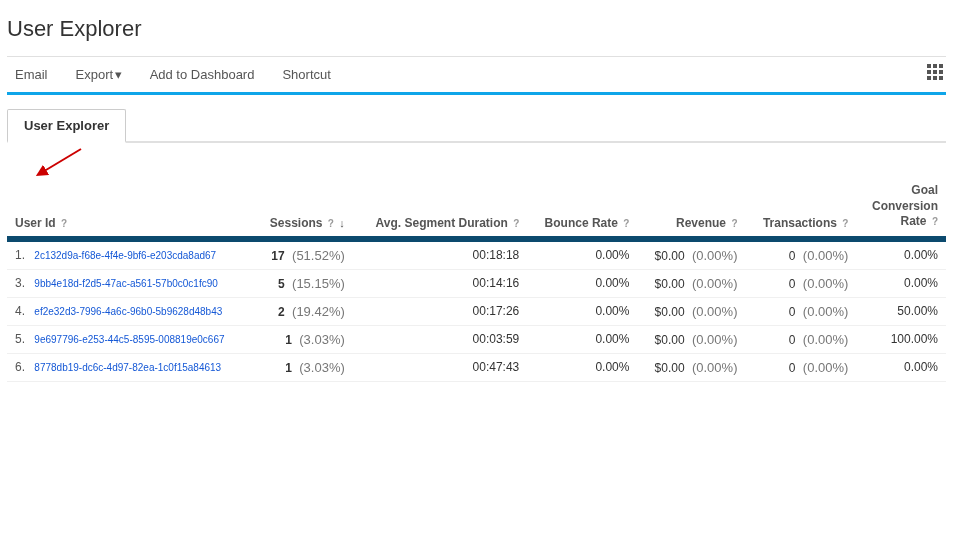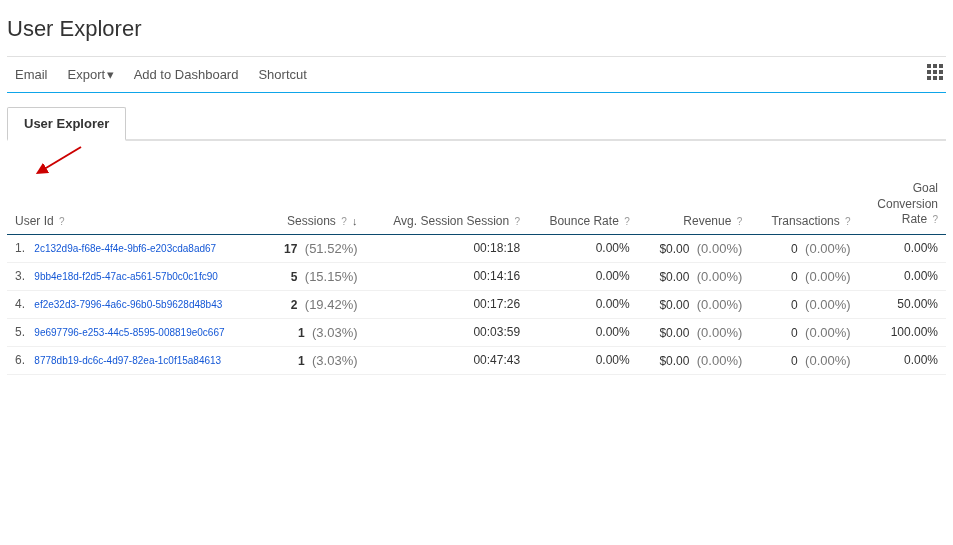--- a/index.html
+++ b/index.html
@@ -2,21 +2,21 @@
 <html><head>
   <meta charset="utf-8">
   <style>
     * { box-sizing: border-box; margin: 0; padding: 0; }
     body { font-family: Arial, sans-serif; font-size: 13px; color: #333; background: #fff; }
 
     .page { padding: 16px 7px; }
 
     h1 { font-size: 22px; font-weight: normal; color: #333; margin-bottom: 14px; }
 
-    .toolbar { display: flex; align-items: center; gap: 4px; border-top: 1px solid #e0e0e0; border-bottom: 1px solid #0ea5e9; padding: 6px 0; margin-bottom: 12px; }
+    .toolbar { display: flex; align-items: center; gap: 12px; border-top: 1px solid #e0e0e0; border-bottom: 3px solid #0ea5e9; padding: 6px 0; margin-bottom: 12px; }
     .toolbar-btn { background: none; border: none; color: #555; font-size: 13px; cursor: pointer; padding: 4px 8px; }
     .export-btn { display: flex; align-items: center; gap: 2px; }
     .grid-icon { margin-left: auto; cursor: pointer; color: #555; }
     .grid-icon svg { width: 20px; height: 20px; }
 
     .segments-area { border: 1px solid #ddd; border-radius: 2px; padding: 12px; margin-bottom: 12px; max-width: 480px; }
     .segment-item { display: flex; align-items: center; gap: 10px; padding: 8px 0; border-bottom: 1px dashed #ddd; }
     .segment-circle { width: 30px; height: 30px; border-radius: 50%; border: 3px solid #4a90d9; display: flex; align-items: center; justify-content: center; position: relative; }
     .segment-circle-inner { width: 20px; height: 20px; border-radius: 50%; border: 3px solid #4a90d9; border-top-color: transparent; }
     .segment-text { }
@@ -25,21 +25,21 @@
 
     .add-segment { display: flex; align-items: center; gap: 10px; padding: 8px 0; cursor: pointer; }
     .add-segment-circle { width: 28px; height: 28px; border-radius: 50%; border: 1px solid #aaa; display: flex; align-items: center; justify-content: center; color: #aaa; font-size: 16px; }
     .add-segment-label { color: #555; font-size: 13px; }
 
     .tab-bar { border-bottom: 2px solid #e0e0e0; margin-bottom: 0; }
     .tab { display: inline-block; padding: 8px 16px; border: 1px solid #ccc; border-bottom: none; background: #f5f5f5; cursor: pointer; font-size: 13px; color: #333; border-radius: 2px 2px 0 0; margin-right: 2px; }
     .tab.active { background: #fff; border-bottom: 2px solid #fff; font-weight: bold; position: relative; top: 2px; }
 
     .data-table { width: 100%; border-collapse: collapse; font-size: 12px; margin-top: 4px; }
-    .data-table th { text-align: left; padding: 6px 8px; color: #555; font-weight: normal; border-bottom: 1px solid #0c4a6e; vertical-align: bottom; white-space: nowrap; font-size: 12px; }
+    .data-table th { text-align: left; padding: 6px 8px; color: #555; font-weight: bold; border-bottom: 6px solid #0c4a6e; vertical-align: bottom; white-space: nowrap; font-size: 12px; }
     .data-table th.right { text-align: right; }
     .data-table th .help { color: #999; font-size: 10px; margin-left: 2px; cursor: help; }
     .data-table th .sort-arrow { color: #555; margin-left: 2px; font-size: 11px; }
     .data-table td { padding: 6px 8px; border-bottom: 1px solid #f0f0f0; vertical-align: middle; }
     .data-table td.right { text-align: right; }
     .data-table td a { color: #1558d6; text-decoration: none; font-size: 10px; }
     .data-table td .pct { color: #777; font-size: 13px; margin-left: 4px; }
     .row-num { color: #555; min-width: 16px; display: inline-block; }
 
     .th-goal { text-align: right; line-height: 1.3; }
@@ -95,21 +95,21 @@
         <th>
           <span>User Id</span>
           <span class="help">?</span>
         </th>
         <th class="right">
           <span>Sessions</span>
           <span class="help">?</span>
           <span class="sort-arrow">↓</span>
         </th>
         <th class="right">
-          <span>Avg. Session Session</span>
+          <span>Avg. Segment Duration</span>
           <span class="help">?</span>
         </th>
         <th class="right">
           <span>Bounce Rate</span>
           <span class="help">?</span>
         </th>
         <th class="right">
           <span>Revenue</span>
           <span class="help">?</span>
         </th>

